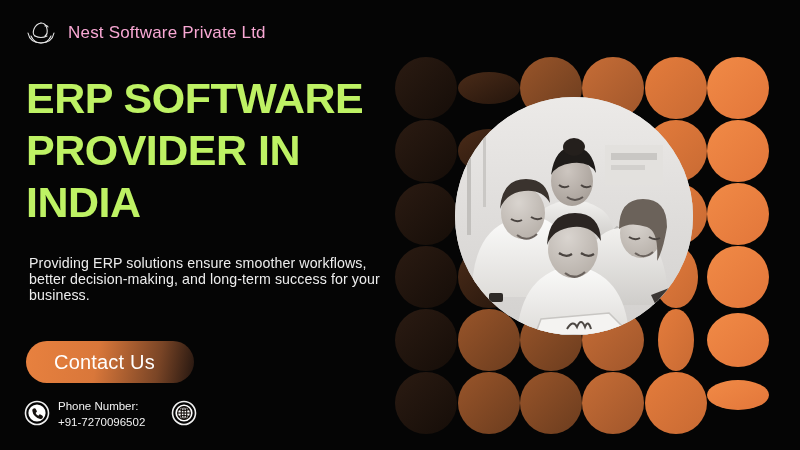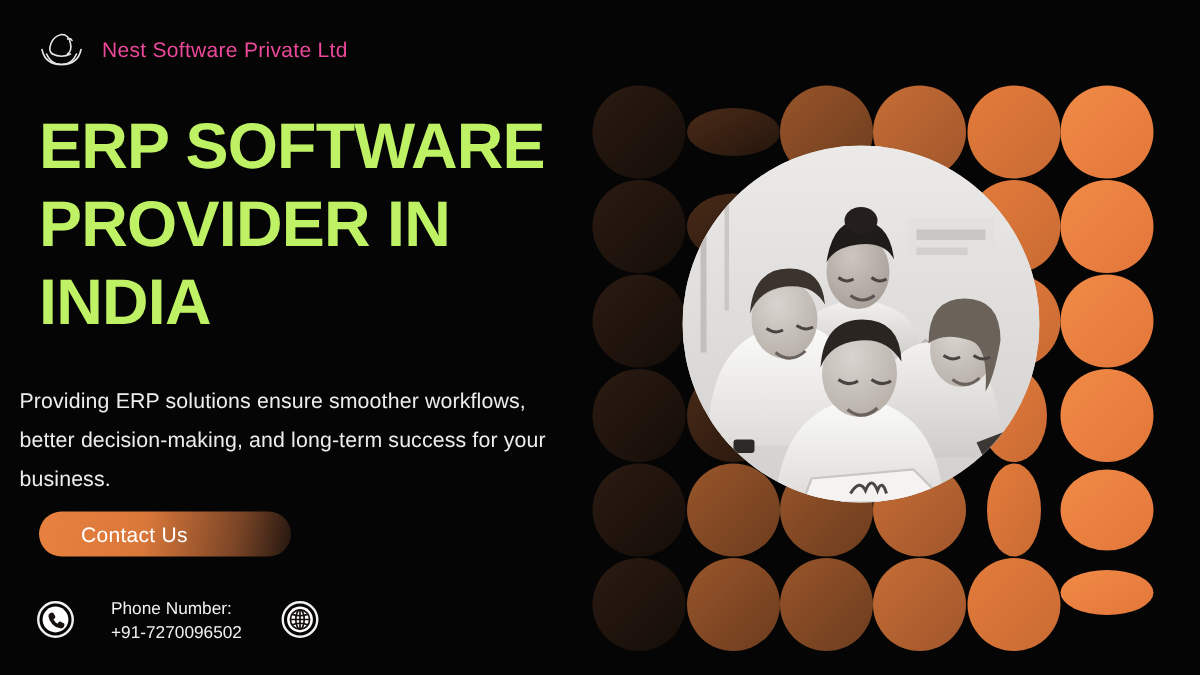--- a/index.html
+++ b/index.html
@@ -42,22 +42,22 @@
   #logo-row {
     position: absolute;
     left: 24px;
     top: 19px;
     display: flex;
     align-items: center;
     gap: 10px;
   }
   #logo-mark { width: 34px; height: 28px; display: block; }
   #logo-text {
-    color: #ec4899;
-    font-size: 14px;
+    color: #f9a8d4;
+    font-size: 17px;
     letter-spacing: .2px;
     white-space: nowrap;
   }
 
   
   #headline {
     position: absolute;
     left: 26px;
     top: 72px;
     width: 400px;
@@ -66,62 +66,62 @@
     font-size: 43px;
     line-height: 52px;
     font-weight: 700;
     letter-spacing: -0.5px;
     text-transform: uppercase;
   }
 
   
   #subcopy {
     position: absolute;
-    left: 13px;
+    left: 29px;
     top: 255px;
     width: 360px;
     margin: 0;
     color: #ededed;
     font-size: 14.2px;
-    line-height: 26px;
+    line-height: 16px;
     letter-spacing: .1px;
   }
 
   
   #cta-button {
     position: absolute;
     left: 26px;
     top: 341px;
     width: 168px;
-    height: 30px;
+    height: 42px;
     border: 0;
     border-radius: 21px;
     padding: 0 0 0 28px;
     text-align: left;
     color: #fff;
     font-family: inherit;
-    font-size: 14px;
+    font-size: 20px;
     letter-spacing: .2px;
     cursor: pointer;
     background: linear-gradient(100deg, #e8813f 0%, #d9773a 42%, #7a4526 78%, #241610 100%);
   }
 
   
   #footer {
     position: absolute;
     left: 24px;
     top: 398px;
     display: flex;
     align-items: flex-start;
     gap: 26px;
   }
   .contact-block {
     display: flex;
     align-items: flex-start;
-    gap: 24px;
+    gap: 8px;
   }
   .contact-icon { width: 26px; height: 26px; flex: 0 0 26px; display: block; margin-top: 2px; }
   .contact-text { color: #f2f2f2; font-size: 11.5px; line-height: 16px; }
   .contact-value { display: block; }
   .contact-value.is-link { text-decoration: underline; }
 </style>
 </head>
 <body>
 
 <div id="banner">

